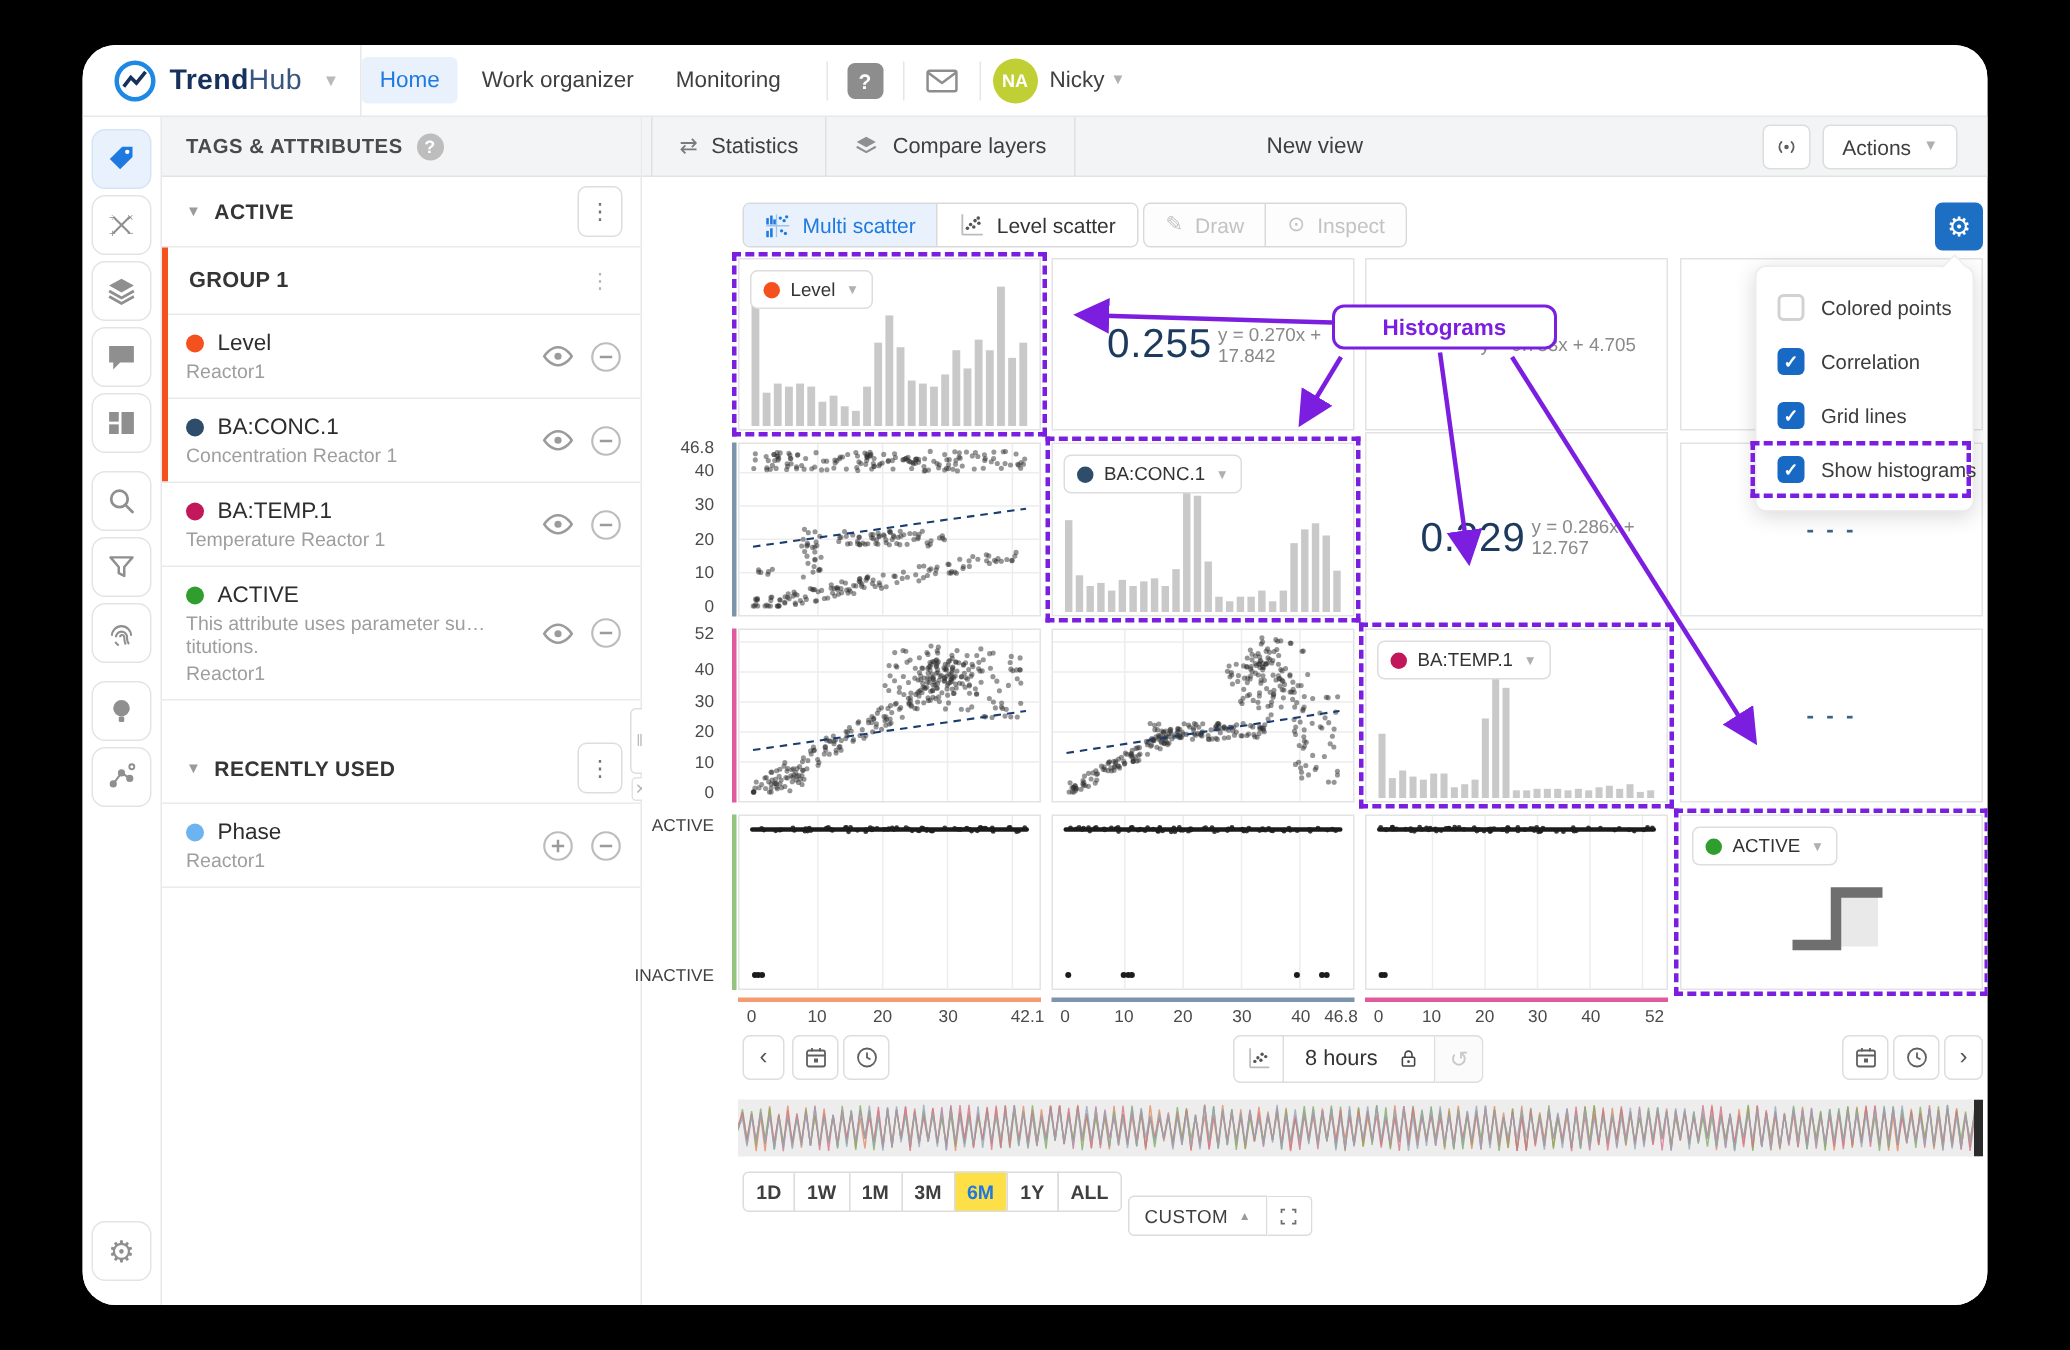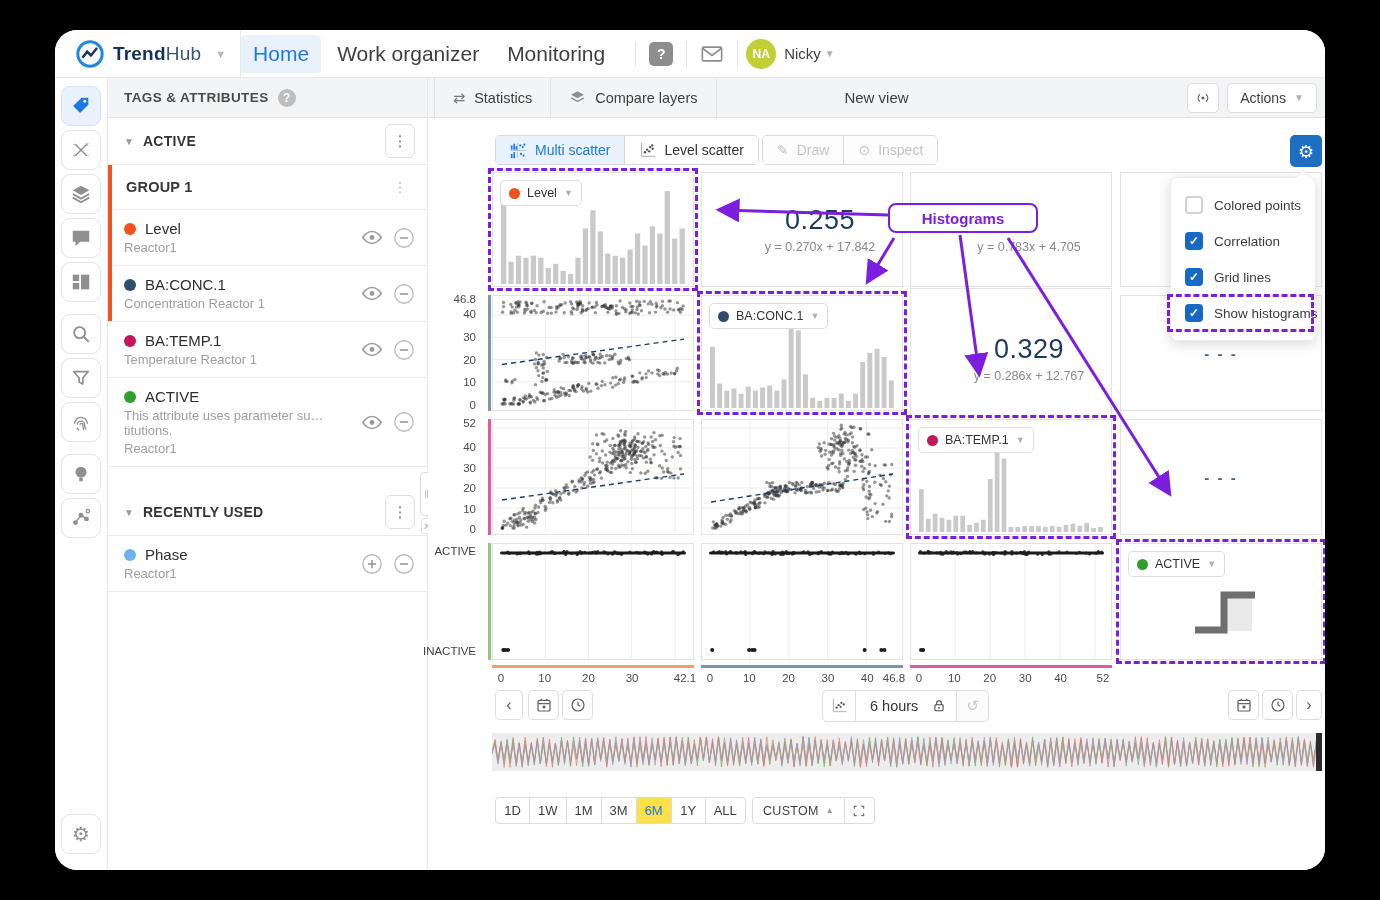--- a/index.html
+++ b/index.html
@@ -10,21 +10,21 @@
   .topbar { position:absolute; left:0; top:0; width:1270px; height:48px; background:#fff; border-bottom:1px solid #e8e8e8; display:flex; align-items:center; }
   .brand { display:flex; align-items:center; gap:8px; padding:0 14px 0 20px; }
   .brand-name { font-size:19px; color:#16325c; letter-spacing:.2px; }
   .brand-name b { font-weight:700; } .brand-name span.lt { font-weight:400; color:#3a567e; }
   .brand-caret { color:#b9b9b9; font-size:11px; margin-left:6px; }
   .tb-div { width:1px; height:48px; background:#e8e8e8; }
   .searchwrap { display:flex; align-items:center; gap:10px; padding-left:18px; flex:1; }
   .searchwrap input { border:none; outline:none; font-size:15px; color:#1e79e0; width:320px; font-family:"Liberation Sans",sans-serif; }
   .searchwrap input::placeholder { color:#1e79e0; opacity:1; }
   .topnav { display:flex; align-items:center; gap:4px; margin-right:10px; }
-  .topnav .nav-item { font-size:21px; color:#3f3f3f; padding:7px 12px; border-radius:4px; cursor:pointer; white-space:nowrap; }
+  .topnav .nav-item { font-size:15px; color:#3f3f3f; padding:7px 12px; border-radius:4px; cursor:pointer; white-space:nowrap; }
   .topnav .nav-item.active { background:#e9f2fc; color:#1e79e0; }
   .tb-sep { width:1px; height:26px; background:#e6e6e6; margin:0 8px; }
   .iconbtn { width:34px; height:34px; display:flex; align-items:center; justify-content:center; }
   .helpbox { width:24px; height:24px; background:#8d8d8d; border-radius:5px; color:#fff; font-size:14px; font-weight:700; display:flex; align-items:center; justify-content:center; }
   .avatar { width:30px; height:30px; border-radius:50%; background:#c0cf33; color:#fff; font-size:12px; font-weight:700; display:flex; align-items:center; justify-content:center; }
   .username { font-size:15px; color:#3f3f3f; margin:0 4px 0 8px; }
   .userwrap { display:flex; align-items:center; padding-right:18px; }
   .caret-down { color:#b0b0b0; font-size:10px; }
 
   
@@ -58,38 +58,38 @@
   .spacer20 { height:22px; }
   .resizer { position:absolute; left:312px; top:394px; width:14px; height:44px; border:1px solid #ddd; border-radius:4px; background:#fff; display:flex; align-items:center; justify-content:center; color:#bbb; font-size:11px; letter-spacing:1px; }
   .resizer-x { position:absolute; left:313px; top:440px; width:13px; height:16px; border:1px solid #e3e3e3; border-radius:3px; background:#fff; color:#b5b5b5; font-size:10px; display:flex; align-items:center; justify-content:center; }
 
   
   .main { position:absolute; left:373px; top:48px; width:897px; bottom:0; background:#fff; }
   .main-header { position:absolute; left:0; top:0; width:897px; height:40px; background:#f3f4f5; border-bottom:1px solid #e3e3e3; display:flex; align-items:center; }
   .mtab { display:flex; align-items:center; gap:9px; height:40px; padding:0 18px; border-right:1px solid #e0e0e0; font-size:14.5px; color:#3f3f3f; }
   .mtab:first-child { border-left:1px solid #e0e0e0; margin-left:6px;}
   .mh-title { position:absolute; left:0; right:0; text-align:center; font-size:15px; color:#3f3f3f; pointer-events:none; }
-  .mh-right { margin-left:auto; display:flex; align-items:center; gap:8px; padding-right:8px; z-index:2; }
+  .mh-right { margin-left:auto; display:flex; align-items:center; gap:8px; padding-right:20px; z-index:2; }
   .wbtn { background:#fff; border:1px solid #ddd; border-radius:5px; height:30px; display:flex; align-items:center; justify-content:center; font-size:14px; color:#3f3f3f; padding:0 12px; gap:8px; }
   .wbtn.sq { width:32px; padding:0; }
 
   
   .seg-group { position:absolute; display:flex; border:1px solid #d9d9d9; border-radius:5px; overflow:hidden; height:30px; }
   .seg { display:flex; align-items:center; gap:8px; padding:0 14px; font-size:14px; background:#fff; color:#333; }
   .seg + .seg { border-left:1px solid #d9d9d9; }
   .seg.on { background:#e9f2fc; color:#1e79e0; }
   .seg.disabled { color:#c3c3c3; background:#fdfdfd; }
   .gearbtn { position:absolute; left:862px; top:57px; width:32px; height:32px; background:#1d6fc4; border-radius:5px; color:#fff; display:flex; align-items:center; justify-content:center; font-size:18px; z-index:11; }
 
   
   .cell { position:absolute; background:#fff; border:1px solid #e3e3e3; }
   .chip { position:absolute; left:7px; top:7px; height:26px; background:#fff; border:1px solid #ddd; border-radius:5px; display:flex; align-items:center; gap:7px; padding:0 8px; font-size:12.5px; color:#333; z-index:3; }
   .chip .dot { width:11px; height:11px; }
   .chip .caret-down { font-size:9px; }
-  .corrcell { display:flex; flex-direction:column; align-items:center; justify-content:center; gap:4px;padding-left:36px; }
+  .corrcell { display:flex; flex-direction:row; align-items:center; justify-content:center; gap:4px;padding-left:36px; }
   .corrval { font-size:27px; color:#1c3a5e; letter-spacing:.5px; }
   .correq { font-size:12.5px; color:#8a8a8a; }
   .dashcell { display:flex; align-items:center; justify-content:center; font-size:15px; font-weight:700; color:#3d6287; letter-spacing:2px; }
   .yaxis { position:absolute; width:56px; left:0; }
   .ytick { position:absolute; right:8px; transform:translateY(-50%); font-size:11.5px; color:#4a4a4a; }
   .vline { position:absolute; width:3px; }
   .xaxis { position:absolute; height:24px; }
   .xaxis .axline { height:3px; width:100%; }
   .xtick { position:absolute; top:7px; transform:translateX(-50%); font-size:11.5px; color:#4a4a4a; }
   .striplabels { position:absolute; width:56px; }
@@ -110,21 +110,21 @@
   .dd-anno { position:absolute; left:-4px; right:1px; top:-1px; bottom:-1px; border:3px dashed #7b1ee0; pointer-events:none; }
 
   
   .fbtn { position:absolute; height:30px; background:#fff; border:1px solid #ddd; border-radius:5px; display:flex; align-items:center; justify-content:center; color:#555; }
   .durgroup { position:absolute; left:394px; top:612px; display:flex; align-items:center; }
   .durseg { height:32px; background:#fff; border:1px solid #ddd; display:flex; align-items:center; justify-content:center; }
   .durtext { font-size:14.5px; color:#333; padding:0 14px; }
   .timeline { position:absolute; left:64px; top:655px; width:830px; height:38px; background:#ededed; }
   .tl-axis { position:absolute; left:64px; top:694px; width:830px; height:24px; }
   .monthlbl { position:absolute; top:8px; transform:translateX(-50%); font-size:12px; color:#6b6b6b; }
-  .rangegroup { position:absolute; left:67px; top:719px; display:flex; }
+  .rangegroup { position:absolute; left:67px; top:703px; display:flex;font-weight:bold; }
   .rbtn { height:27px; min-width:35px; padding:0 8px; background:#fff; border:1px solid #dcdcdc; margin-left:-1px; display:flex; align-items:center; justify-content:center; font-size:13px; color:#3f3f3f; }
   .rbtn:first-child { border-radius:4px 0 0 4px; margin-left:0; }
   .rbtn:last-child { border-radius:0 4px 4px 0; }
   .rbtn.on { background:#fde047; color:#1e79e0; }
   .customgroup { position:absolute; left:324px; top:719px; display:flex; align-items:center; }
   .custombtn { height:27px; border:1px solid #dcdcdc; background:#fff; border-radius:4px 0 0 4px; display:flex; align-items:center; gap:7px; font-size:12.5px; color:#3f3f3f; padding:0 10px; letter-spacing:.3px; }
   .fitbtn { height:27px; width:30px; border:1px solid #dcdcdc; border-left:none; background:#fff; border-radius:0 4px 4px 0; display:flex; align-items:center; justify-content:center; }
   svg { display:block; }
 </style>
 </head>
@@ -2079,21 +2079,21 @@
             <line x1="3" y1="1" x2="3" y2="17" stroke="#bbb" stroke-width="1.4"></line>
             <line x1="3" y1="17" x2="19" y2="17" stroke="#bbb" stroke-width="1.4"></line>
             <circle cx="7" cy="12" r="1.4" fill="#555"></circle>
             <circle cx="9.5" cy="9" r="1.4" fill="#555"></circle>
             <circle cx="12" cy="11" r="1.4" fill="#555"></circle>
             <circle cx="13" cy="6" r="1.4" fill="#555"></circle>
             <circle cx="16" cy="8" r="1.4" fill="#555"></circle>
           </svg>
       </div>
       <div class="durseg" style="border-left:none;">
-        <span class="durtext">6 hours</span>
+        <span class="durtext">8 hours</span>
         <svg width="14" height="16" viewBox="0 0 24 24" style="margin-right:10px;">
             <rect x="5" y="10" width="14" height="10" rx="1.5" fill="none" stroke="#444" stroke-width="1.8"></rect>
             <path d="M8 10 V7 a4 4 0 0 1 8 0 v3" fill="none" stroke="#444" stroke-width="1.8"></path>
             <circle cx="12" cy="15" r="1.5" fill="#444"></circle>
           </svg>
       </div>
       <div class="durseg" style="width:32px;border-left:none;border-radius:0 5px 5px 0;background:#fbfbfb;">
         <span style="color:#c9c9c9;font-size:15px;font-family:'DejaVu Sans',sans-serif;">↺</span>
       </div>
     </div>

